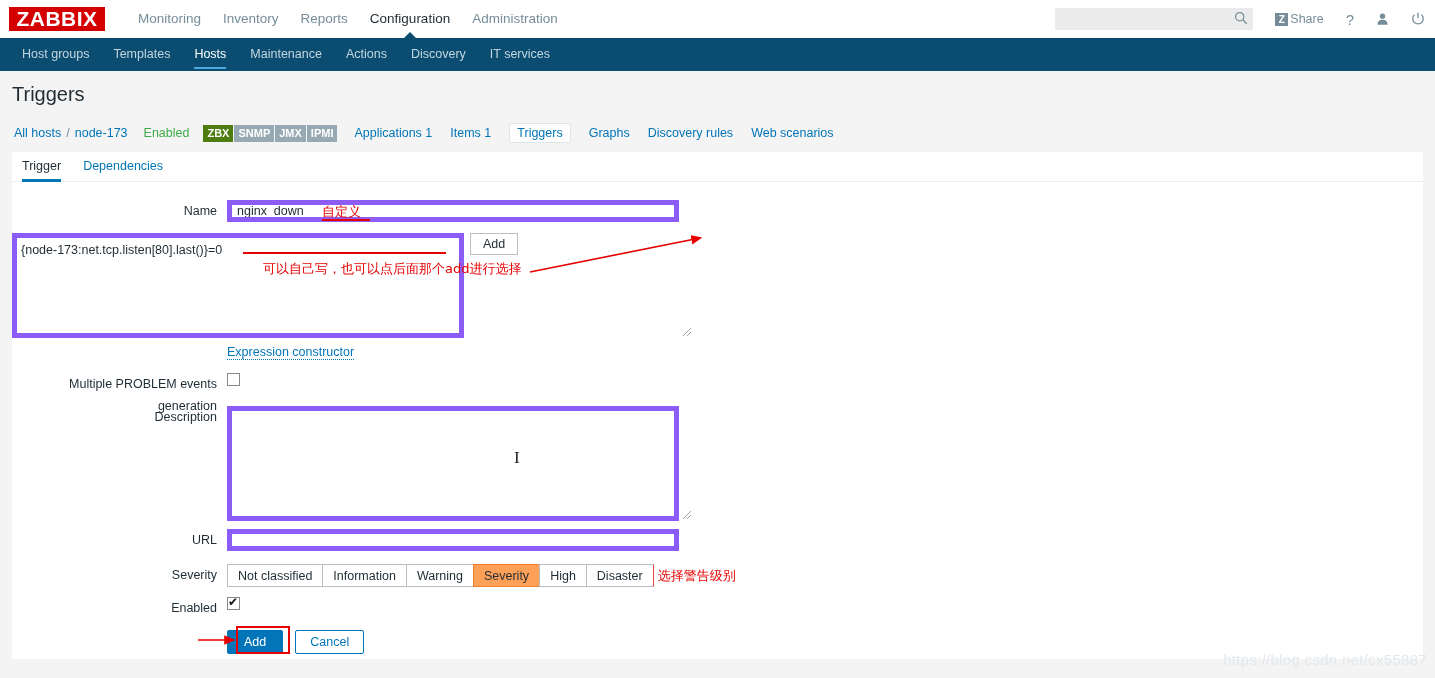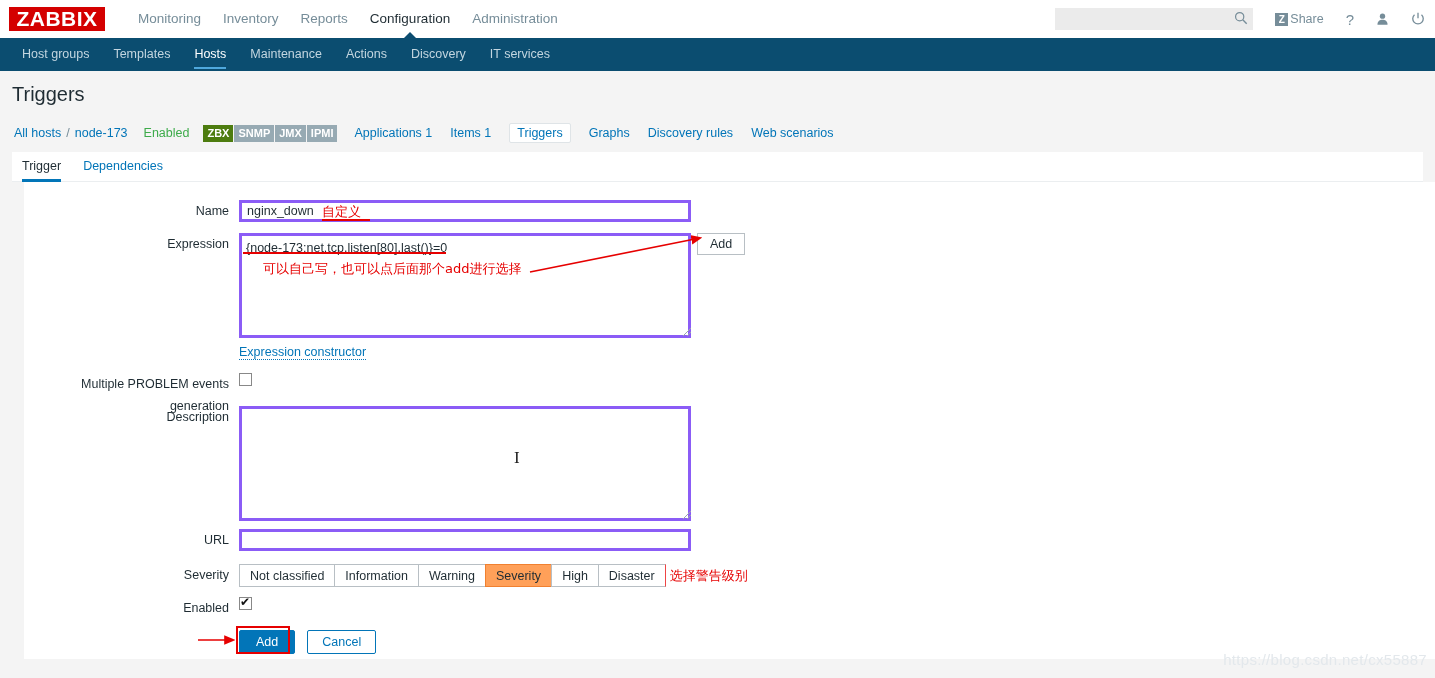--- a/index.html
+++ b/index.html
@@ -119,30 +119,30 @@
     margin-right: 22px; line-height: 29px; position: relative;
   }
   .formtabs a.active { color: #1f2c33; }
   .formtabs a.active::after {
     content: ""; position: absolute; left: 0; right: 0; bottom: -1px;
     height: 3px; background: #0275b8;
   }
 
   
   .formbody {
-    position: absolute; top: 182px; left: 24px; width: 1411px; height: 477px;
+    position: absolute; top: 182px; left: 12px; width: 1411px; height: 477px;
     background: #ffffff;
   }
   .frow { position: absolute; display: flex; align-items: flex-start; }
   .flabel {
     width: 215px; text-align: right; padding-right: 10px;
     font-size: 12.5px; color: #1f2c33; line-height: 22px;
   }
   .finput {
-    border: 3px solid #8b5cf6; background: #fff; font-size: 12.5px;
+    border: 5px solid #8b5cf6; background: #fff; font-size: 12.5px;
     color: #1f2c33; padding: 2px 5px; outline: none;
     font-family: "Liberation Sans", sans-serif;
   }
   textarea.finput { resize: none; padding: 4px 4px; line-height: 16px; }
 
   .annot {
     color: #e60000; font-size: 13px; white-space: nowrap;
     font-family: "DejaVu Sans", sans-serif;
   }
 
@@ -297,21 +297,20 @@
   </div>
 
   <div class="formbody">
 
     <div class="frow" style="top:18px; left:0;">
       <div class="flabel">Name</div>
       <input class="finput" style="width: 452px; height: 22px;" type="text" value="nginx_down">
     </div>
 
     <div class="frow" style="top:51px; left:0;">
-      <div class="flabel">Expression</div>
       <textarea class="finput" style="width: 452px; height: 105px;">{node-173:net.tcp.listen[80].last()}=0</textarea>
       <button class="btn-plain" style="margin-left:6px; margin-top:0;">Add</button>
     </div>
 
     <div class="frow" style="top:163px; left:0;">
       <div class="flabel"></div>
       <a class="linkdot" href="#">Expression constructor</a>
     </div>
 
     <div class="frow" style="top:191px; left:0;">

